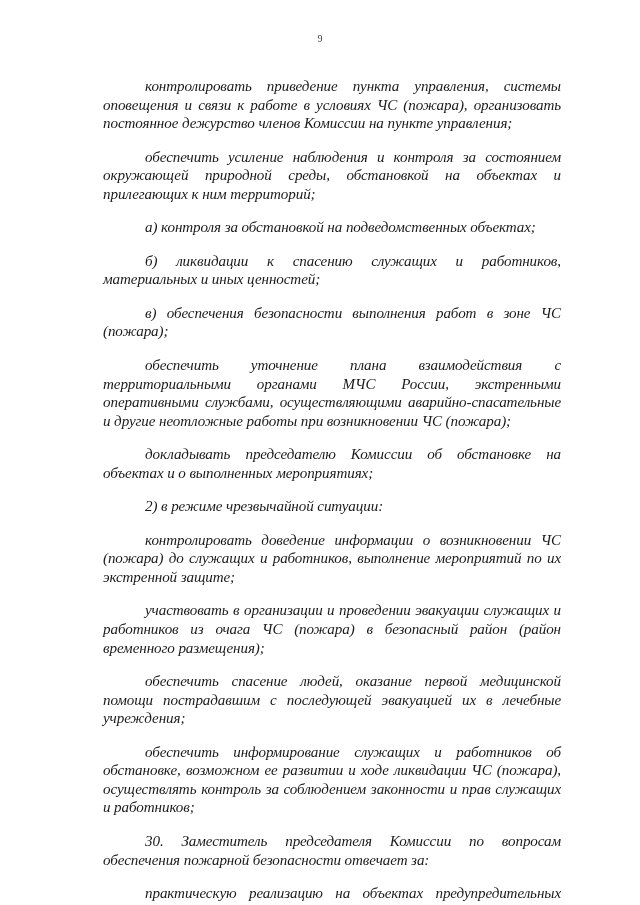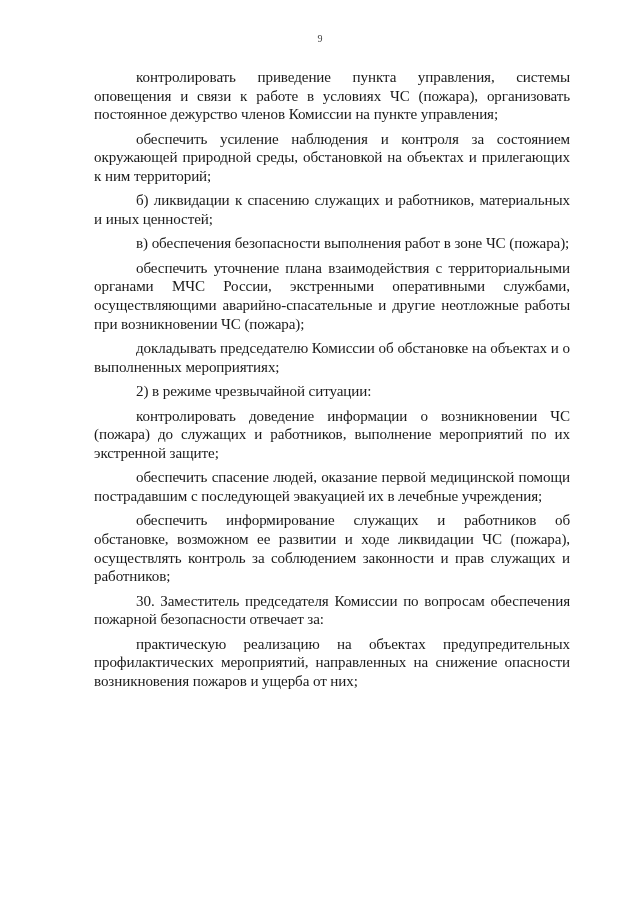--- a/index.html
+++ b/index.html
@@ -9,34 +9,36 @@
   }
   .page-number {
     position: absolute; top: 33px; left: 0; width: 640px; text-align: center;
     font-family: "Liberation Serif", serif; font-size: 10px; color: #444;
   }
   .content {
     position: absolute; left: 88px; top: 62px; width: 488px;
     font-family: "Liberation Serif", serif; font-size: 15.1px; line-height: 18.55px;
     color: #1a1a1a; text-align: justify; letter-spacing: -0.1px;
   }
-  .content p { margin: 6px; text-indent: 42px; }
+  .content p { margin: 15px; text-indent: 42px; font-style: italic; }
 </style>
 </head>
 <body>
 
 <div class="page">
   <div class="page-number">9</div>
   <div class="content">
     <p>контролировать приведение пункта управления, системы оповещения и связи к работе в условиях ЧС (пожара), организовать постоянное дежурство членов Комиссии на пункте управления;</p>
     <p>обеспечить усиление наблюдения и контроля за состоянием окружающей природной среды, обстановкой на объектах и прилегающих к ним территорий;</p>
+    <p>а) контроля за обстановкой на подведомственных объектах;</p>
     <p>б) ликвидации к спасению  служащих и работников, материальных и иных ценностей;</p>
     <p>в) обеспечения безопасности выполнения работ в зоне ЧС (пожара);</p>
     <p>обеспечить уточнение плана взаимодействия с территориальными органами МЧС России, экстренными оперативными службами, осуществляющими аварийно-спасательные и другие неотложные работы при возникновении ЧС (пожара);</p>
     <p>докладывать председателю Комиссии об обстановке на объектах и о выполненных мероприятиях;</p>
     <p>2) в режиме чрезвычайной ситуации:</p>
     <p>контролировать доведение информации о возникновении ЧС (пожара) до служащих и работников, выполнение мероприятий по их экстренной защите;</p>
+    <p>участвовать в организации и проведении эвакуации служащих и работников из очага ЧС (пожара) в безопасный район (район временного размещения);</p>
     <p>обеспечить спасение людей, оказание первой медицинской помощи пострадавшим с последующей эвакуацией их в лечебные учреждения;</p>
     <p>обеспечить информирование служащих и работников об обстановке, возможном ее развитии и ходе ликвидации ЧС (пожара), осуществлять контроль за соблюдением законности и прав служащих и работников;</p>
     <p>30. Заместитель председателя Комиссии по вопросам обеспечения пожарной безопасности  отвечает за:</p>
     <p>практическую реализацию на объектах предупредительных профилактических мероприятий, направленных на снижение опасности возникновения пожаров и ущерба от них;</p>
   </div>
 </div>
 
 </body></html>

